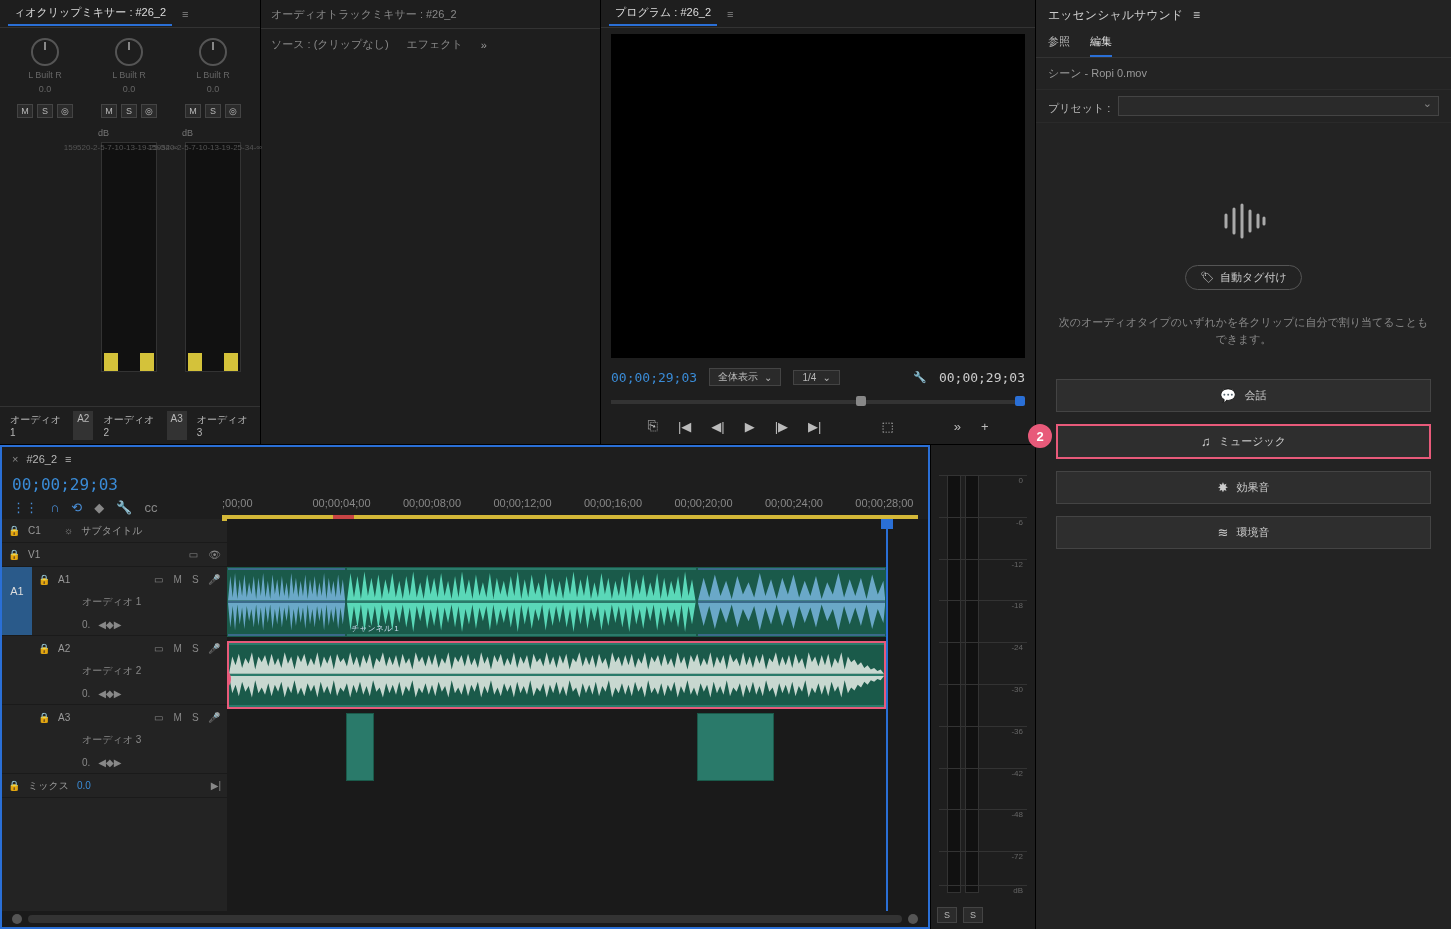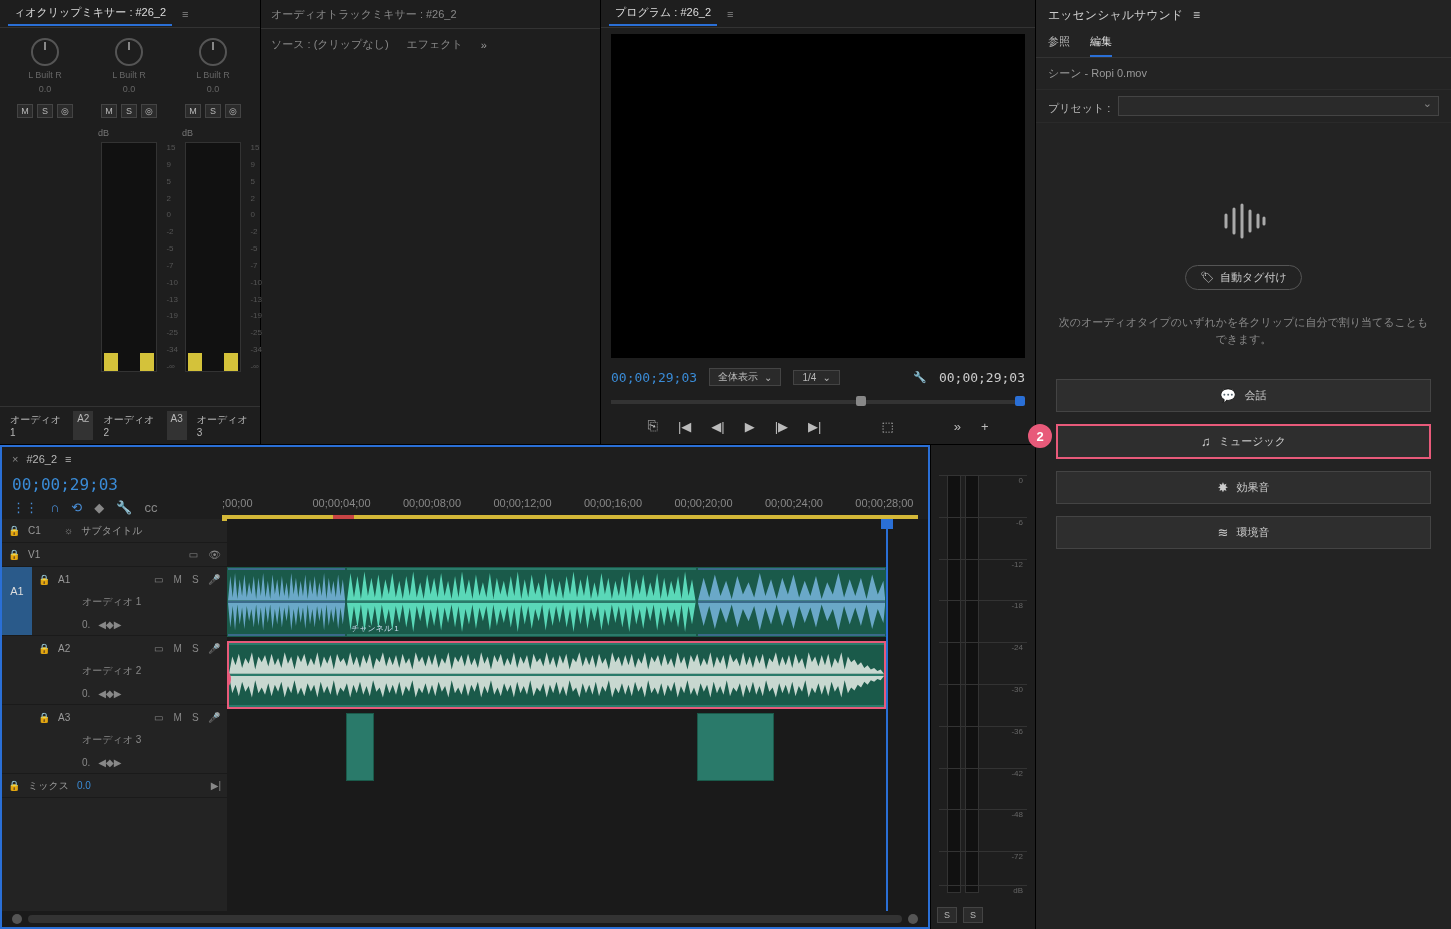--- a/index.html
+++ b/index.html
@@ -21,21 +21,21 @@
 .mixer-body { display:flex; padding:6px; gap:6px; flex:1; }
 .strip { width:78px; display:flex; flex-direction:column; align-items:center; gap:4px; }
 .knob { width:28px; height:28px; border:2px solid #555; border-radius:50%; position:relative; margin-top:4px; }
 .knob::after { content:""; position:absolute; left:50%; top:2px; width:2px; height:8px; background:#888; transform:translateX(-50%);}
 .knob-lbl { font-size:9px; color:#666; }
 .mso { display:flex; gap:4px; margin-top:6px; }
 .mso span { width:16px; height:14px; background:#2b2b2b; border:1px solid #444; font-size:9px; display:flex; align-items:center; justify-content:center; cursor:pointer; }
 .db-lbl { font-size:9px; color:#777; align-self:flex-start; margin:6px 0 0 8px; }
 .meter { width:56px; height:230px; background:#111; border:1px solid #333; position:relative; display:flex; justify-content:space-between; padding:0 2px; }
 .meter .bar { width:14px; background:linear-gradient(to top,#d4c23a 0%,#d4c23a 8%,transparent 8%); }
-.scale { position:absolute; right:-22px; top:0; height:100%; display:flex; flex-direction:column; justify-content:space-between; font-size:8px; color:#555; }
+.scale { position:absolute; right:-22px; top:0; height:100%; display:flex; flex-direction:row; justify-content:space-between; font-size:8px; color:#555; }
 .track-label-row { display:flex; gap:6px; padding:4px 6px; border-top:1px solid #333; font-size:10px; }
 .track-label-row .tl { padding:2px 4px; }
 .track-label-row .tl.a { background:#333; }
 
 
 .other-tabs { display:flex; align-items:center; gap:18px; font-size:11px; padding:0 10px; height:28px; color:#888; }
 .other-tabs span { cursor:pointer; }
 .chev { color:#999; }
 
 

